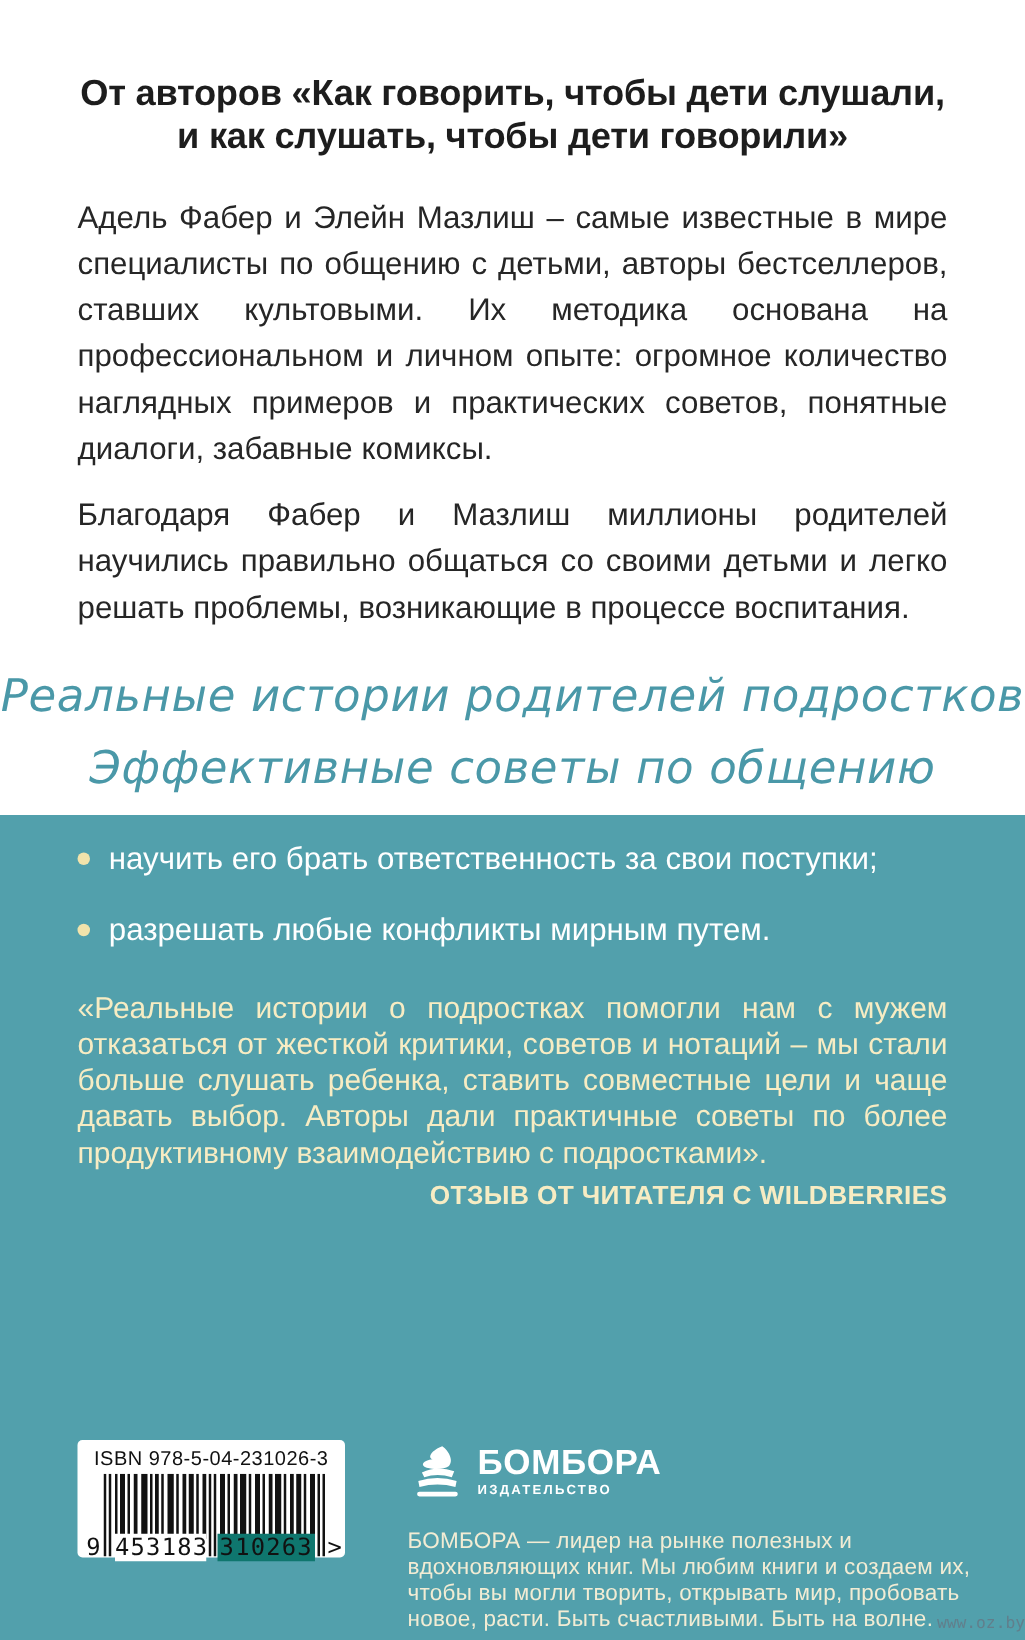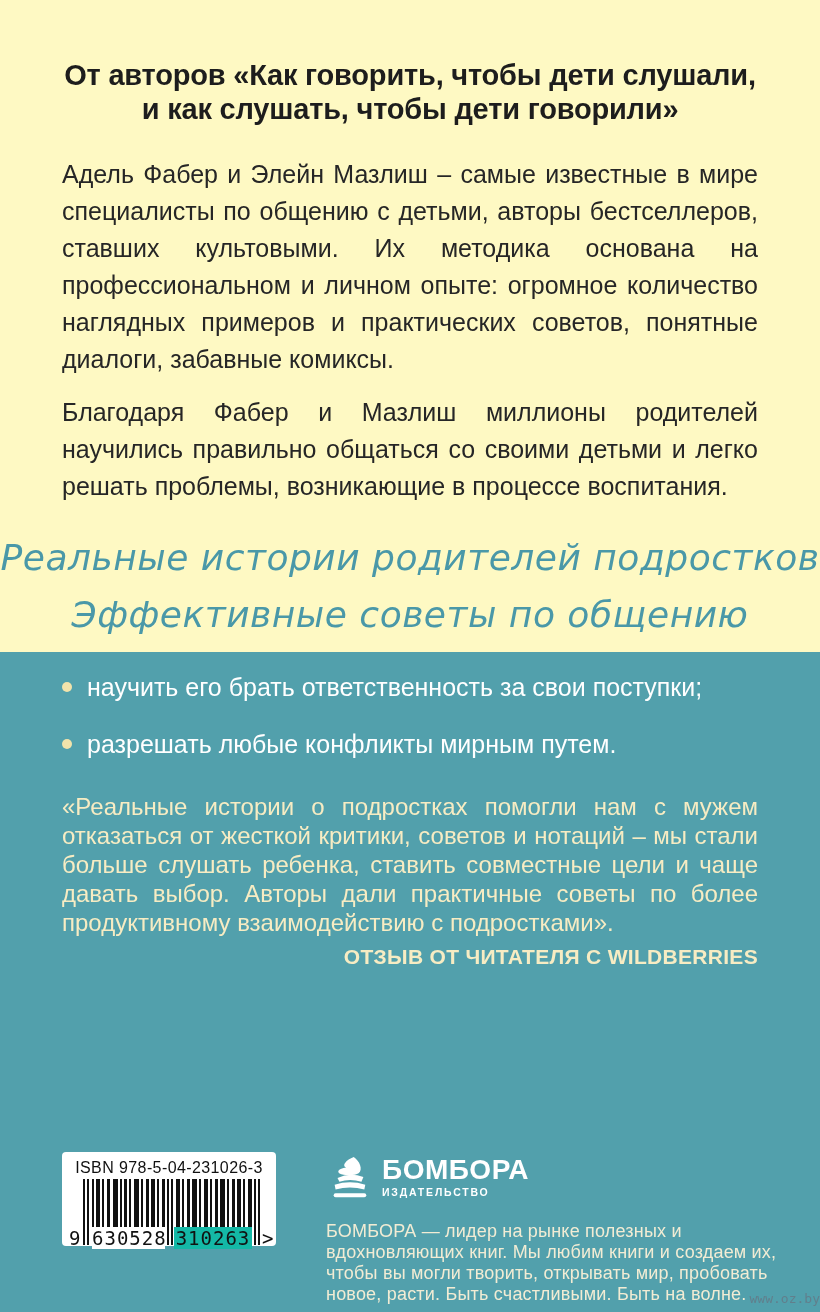--- a/index.html
+++ b/index.html
@@ -4,21 +4,21 @@
 <style>
   html,body{margin:0;padding:0;}
   body{
     width:820px;height:1312px;
     font-family:"Liberation Sans",sans-serif;
     background:#52a0ac;
     position:relative;overflow:hidden;
   }
   
   .cream-section{
-    height:652px;background:#fef9c3;overflow:hidden;position:relative;
+    height:652px;background:#ffffff;overflow:hidden;position:relative;
   }
   .heading{
     padding-top:58px;text-align:center;
     font-weight:bold;font-size:29px;line-height:34px;
     color:#1d1d1d;white-space:pre-line;letter-spacing:-0.2px;
   }
   .body-text{
     margin:0 62px;font-size:25px;line-height:37px;
     color:#262626;text-align:justify;
   }
@@ -69,21 +69,21 @@
   }
   .isbn-text{font-size:16px;letter-spacing:0.4px;color:#111;}
   .bars-wrap{position:relative;width:200px;height:72px;margin-top:2px;}
   .bars-wrap svg{position:absolute;left:0;top:0;}
   .barcode-digits{
     position:absolute;top:48px;left:0;width:200px;height:22px;
     font-family:"DejaVu Sans Mono",monospace;font-size:19px;color:#111;
   }
   .bd-9{position:absolute;left:0;top:0;}
   .bd-g1{position:absolute;left:23px;top:0;width:73px;text-align:center;letter-spacing:1px;background:#fff;}
-  .bd-g2{position:absolute;left:105px;top:0;width:78px;text-align:center;letter-spacing:1px;background:#14b8a6;}
+  .bd-g2{position:absolute;left:105px;top:0;width:78px;text-align:center;letter-spacing:1px;background:#0f766e;}
   .bd-arrow{position:absolute;left:193px;top:0;}
   
   .publisher{display:flex;flex-direction:column;padding-top:3px;}
   .logo-row{display:flex;align-items:flex-start;gap:10px;}
   .logo-text{display:flex;flex-direction:column;}
   .pub-name{font-weight:bold;font-size:28px;line-height:30px;color:#ffffff;letter-spacing:0.5px;}
   .pub-subtitle{font-weight:bold;font-size:10.5px;letter-spacing:1.8px;color:#ffffff;margin-top:1px;}
   .pub-desc{
     margin-top:16px;width:470px;font-size:18px;line-height:21px;
     color:#f2ecd4;letter-spacing:0.2px;
@@ -163,21 +163,21 @@
             <rect x="163" y="0" width="3" height="52"></rect>
               <rect x="168" y="0" width="4" height="52"></rect>
             <rect x="174" y="0" width="2" height="52"></rect>
               <rect x="179" y="0" width="4" height="52"></rect>
             <rect x="185" y="0" width="2" height="66"></rect>
               <rect x="189" y="0" width="2" height="66"></rect>
           </g>
         </svg>
         <div class="barcode-digits">
           <span class="bd-9">9</span>
-          <span class="bd-g1">630528</span>
+          <span class="bd-g1">453183</span>
           <span class="bd-g2">310263</span>
           <span class="bd-arrow">&gt;</span>
         </div>
       </div>
     </div>
 
     <div class="publisher">
       <div class="logo-row">
         <span>
           <svg width="46" height="46" viewBox="0 0 48 48">

